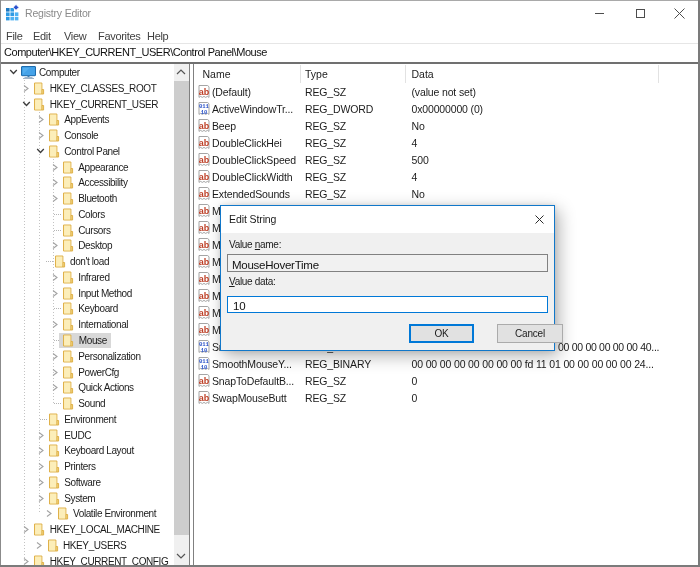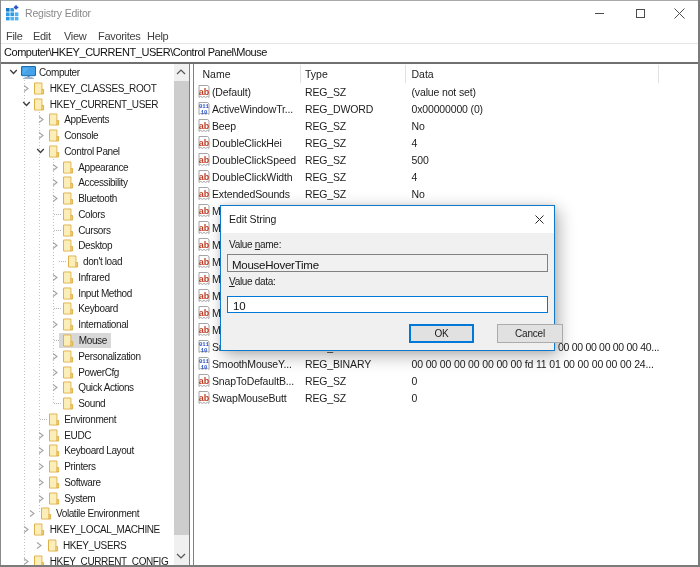--- a/index.html
+++ b/index.html
@@ -254,21 +254,21 @@
             <path d="M2 1.5 L6 4.5 L2 7.5" stroke="#a2a2a2" stroke-width="1.1" fill="none"></path>
           </svg>
         </span>
         <svg class="ic" width="13" height="13" viewBox="0 0 13 13">
           <path d="M1.5 1 H8.9 V12 H1.5 Z" fill="#fae9b0" stroke="#dfb14a" stroke-width="1"></path>
           <path d="M8.9 7.5 H10.6 V12 H8.9 Z" fill="#f4d983" stroke="#dfb14a" stroke-width="1"></path>
           <path d="M2.3 1.8 H8.2 V11.3 H2.3 Z" fill="#fceeb9"></path>
         </svg>
         <span>Desktop</span>
       </div>
-      <div class="tr" style="padding-left:51px">
+      <div class="tr" style="padding-left:38px">
         <span class="cv">
           <span class="stub"></span>
         </span>
         <svg class="ic" width="13" height="13" viewBox="0 0 13 13">
           <path d="M1.5 1 H8.9 V12 H1.5 Z" fill="#fae9b0" stroke="#dfb14a" stroke-width="1"></path>
           <path d="M8.9 7.5 H10.6 V12 H8.9 Z" fill="#f4d983" stroke="#dfb14a" stroke-width="1"></path>
           <path d="M2.3 1.8 H8.2 V11.3 H2.3 Z" fill="#fceeb9"></path>
         </svg>
         <span>don't load</span>
       </div>
@@ -454,21 +454,21 @@
             <path d="M2 1.5 L6 4.5 L2 7.5" stroke="#a2a2a2" stroke-width="1.1" fill="none"></path>
           </svg>
         </span>
         <svg class="ic" width="13" height="13" viewBox="0 0 13 13">
           <path d="M1.5 1 H8.9 V12 H1.5 Z" fill="#fae9b0" stroke="#dfb14a" stroke-width="1"></path>
           <path d="M8.9 7.5 H10.6 V12 H8.9 Z" fill="#f4d983" stroke="#dfb14a" stroke-width="1"></path>
           <path d="M2.3 1.8 H8.2 V11.3 H2.3 Z" fill="#fceeb9"></path>
         </svg>
         <span>System</span>
       </div>
-      <div class="tr" style="padding-left:24px">
+      <div class="tr" style="padding-left:41px">
         <span class="cv">
           <svg width="8" height="9" viewBox="0 0 8 9">
             <path d="M2 1.5 L6 4.5 L2 7.5" stroke="#a2a2a2" stroke-width="1.1" fill="none"></path>
           </svg>
         </span>
         <svg class="ic" width="13" height="13" viewBox="0 0 13 13">
           <path d="M1.5 1 H8.9 V12 H1.5 Z" fill="#fae9b0" stroke="#dfb14a" stroke-width="1"></path>
           <path d="M8.9 7.5 H10.6 V12 H8.9 Z" fill="#f4d983" stroke="#dfb14a" stroke-width="1"></path>
           <path d="M2.3 1.8 H8.2 V11.3 H2.3 Z" fill="#fceeb9"></path>
         </svg>

